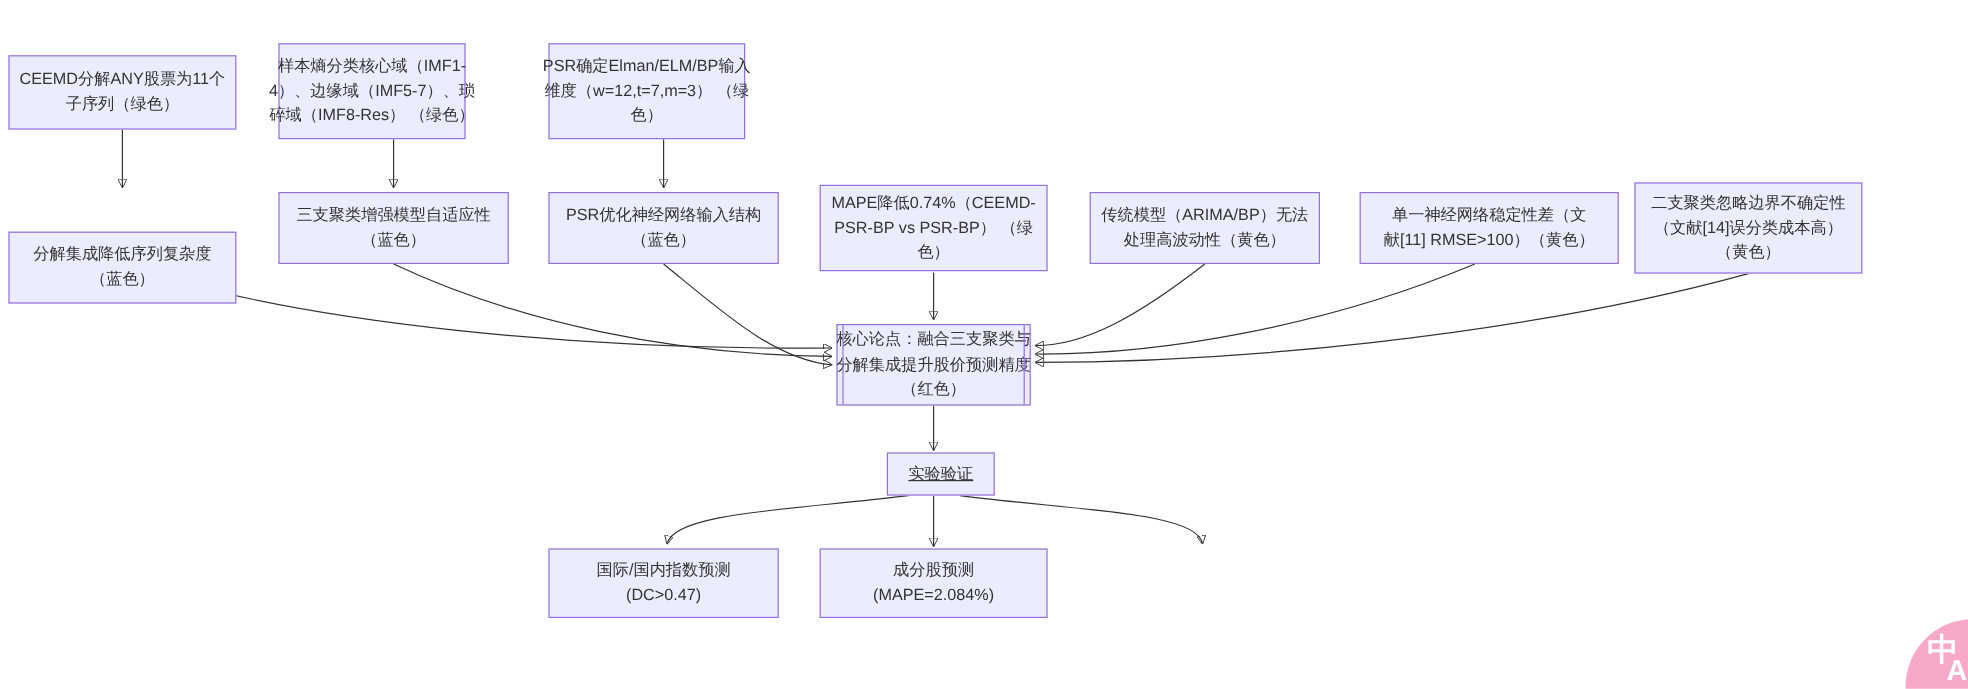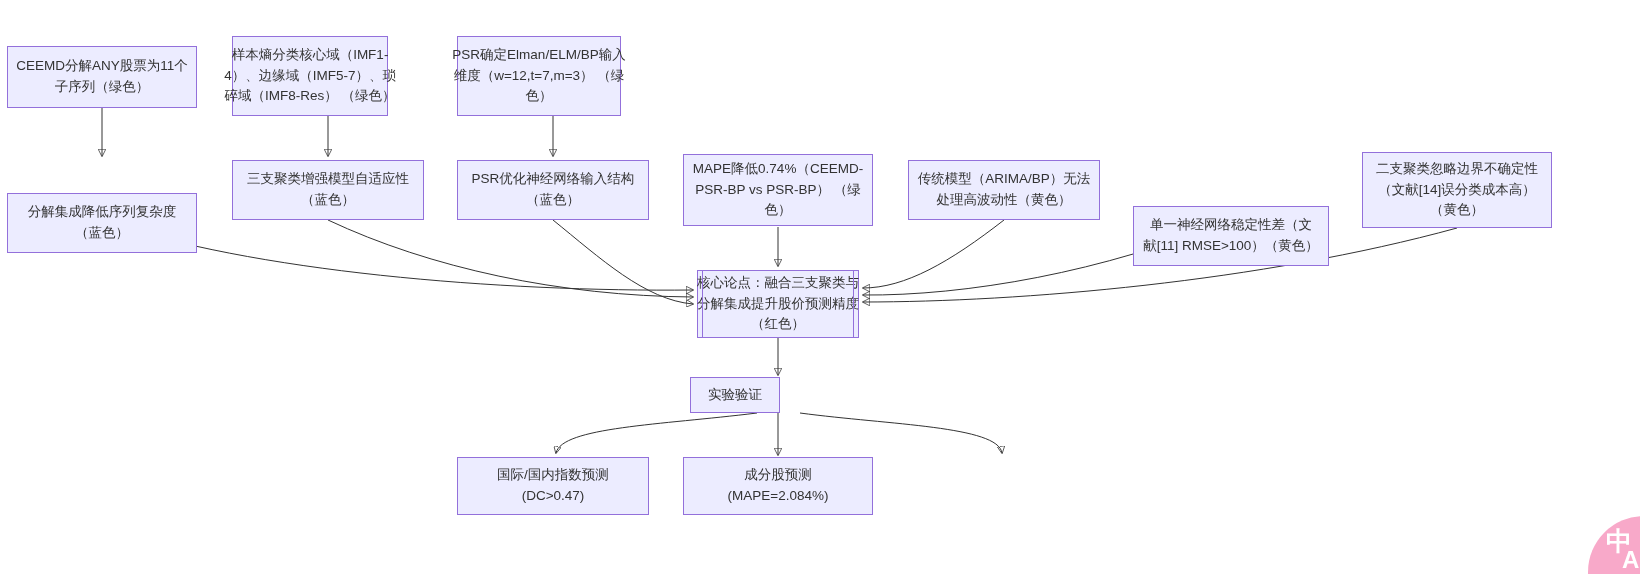--- a/index.html
+++ b/index.html
@@ -33,24 +33,24 @@
 
   
   #n-ceemd        {left:7px;   top:46px;  width:190px; height:62px;}
   #n-entropy      {left:232px; top:36px;  width:156px; height:80px;}
   #n-psr-input    {left:457px; top:36px;  width:164px; height:80px;}
   #n-decomp       {left:7px;   top:160px; width:190px; height:60px;margin-top:33px;}
   #n-threeway     {left:232px; top:160px; width:192px; height:60px;}
   #n-psr-opt      {left:457px; top:160px; width:192px; height:60px;}
   #n-mape         {left:683px; top:154px; width:190px; height:72px;}
   #n-traditional  {left:908px; top:160px; width:192px; height:60px;}
-  #n-singlenn     {left:1133px;top:160px; width:196px; height:60px;margin-top:46px;}
+  #n-singlenn     {left:1133px;top:160px; width:216px; height:60px;}
   #n-binary       {left:1362px;top:152px; width:190px; height:76px;align-items:center;}
   #n-core         {left:697px; top:270px; width:162px; height:68px;}
-  #n-experiment   {left:690px; top:377px; width:90px;  height:36px;}
+  #n-experiment   {left:739px; top:377px; width:90px;  height:36px;text-decoration:underline;}
   #n-index        {left:457px; top:457px; width:192px; height:58px;}
   #n-constituent  {left:683px; top:457px; width:190px; height:58px;}
   #n-robust       {left:908px; top:457px; width:192px; height:58px;}
 
   
   .badge{
     position:absolute;left:1588px;top:516px;width:112px;height:112px;
     background:#F8A9C9;border-radius:50%;
     color:#ffffff;font-weight:bold;
     cursor:pointer;

